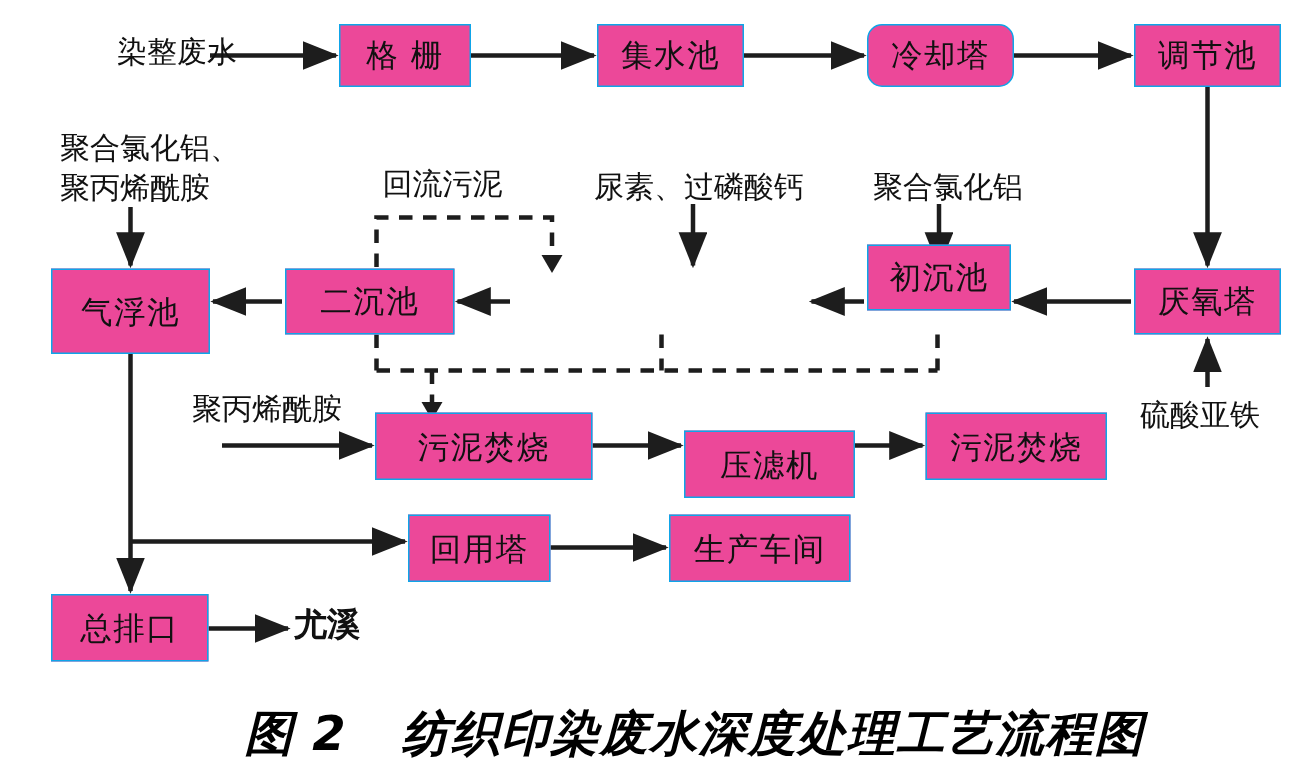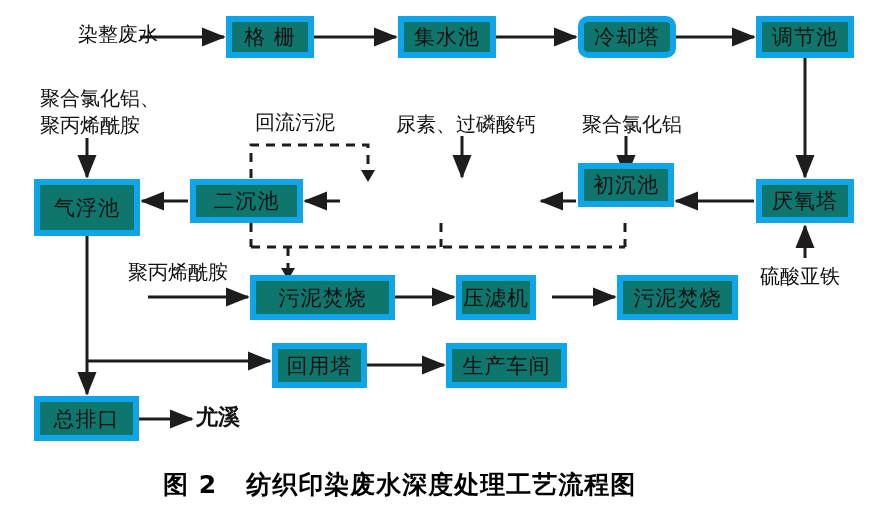--- a/index.html
+++ b/index.html
@@ -6,45 +6,46 @@
   body{
     width:876px;height:514px;
     font-family:"DejaVu Sans","Liberation Sans",sans-serif;
     color:#1a1a1a;
     overflow:hidden;
   }
   #stage{position:relative;width:876px;height:514px;background:#fff;}
 
   .node{
     position:absolute;
-    border:6px solid #0ea5e9;
-    background:#0f766e;
+    border:1px solid #0ea5e9;
+    background:#ec4899;
     box-sizing:border-box;
     display:flex;align-items:center;justify-content:center;
     font-size:21px;
     letter-spacing:1px;
     color:#111;
     white-space:nowrap;
   }
   .node.wide{font-size:21px;}
   .label{
     position:absolute;
     font-size:20px;
     color:#111;
     white-space:nowrap;
     line-height:25px;
   }
   .label.bold{font-weight:bold;font-size:22px;}
   .caption{
     position:absolute;
-    font-size:25px;
+    font-size:32px;
     font-weight:bold;
     color:#000;
     white-space:pre;
     letter-spacing:1px;
+    font-style:italic;
   }
   svg#wires{position:absolute;left:0;top:0;width:876px;height:514px;pointer-events:none;}
 </style>
 </head>
 <body>
 
 <div id="stage">
 
   <svg id="wires" viewBox="0 0 876 514" xmlns="http://www.w3.org/2000/svg">
     <defs>
@@ -114,21 +115,21 @@
 
   <div class="node" style="left:190px;top:179px;width:113px;height:44px;">二沉池</div>
 
 
   <div class="node" style="left:578px;top:163px;width:96px;height:44px;">初沉池</div>
 
   <div class="node" style="left:756px;top:179px;width:98px;height:44px;">厌氧塔</div>
 
   <div class="node" style="left:250px;top:275px;width:145px;height:45px;">污泥焚烧</div>
 
-  <div class="node" style="left:456px;top:275px;width:80px;height:45px;">压滤机</div>
+  <div class="node" style="left:456px;top:287px;width:114px;height:45px;">压滤机</div>
 
   <div class="node" style="left:617px;top:275px;width:121px;height:45px;">污泥焚烧</div>
 
   <div class="node" style="left:272px;top:343px;width:95px;height:45px;">回用塔</div>
 
   <div class="node" style="left:446px;top:343px;width:121px;height:45px;">生产车间</div>
 
   <div class="node" style="left:34px;top:396px;width:105px;height:45px;">总排口</div>
 
   <div class="label" style="left:42px;top:22px;margin-left:36px;">染整废水</div>

